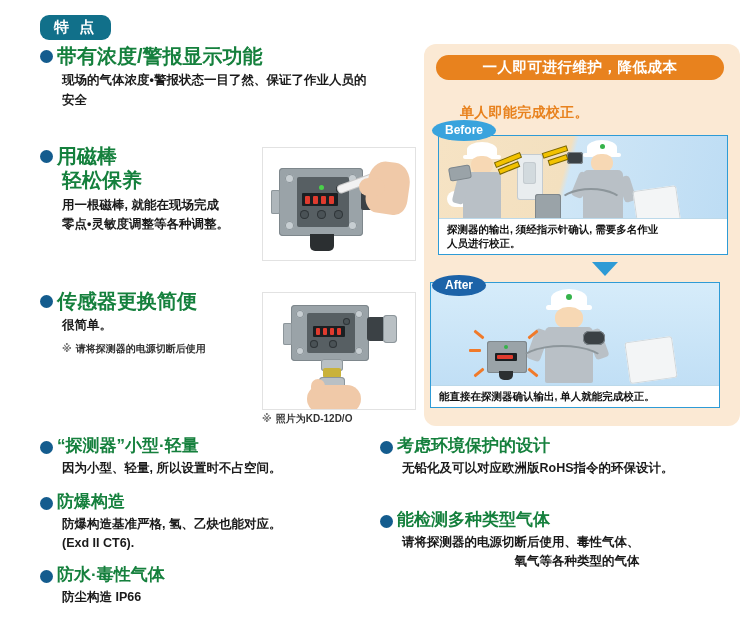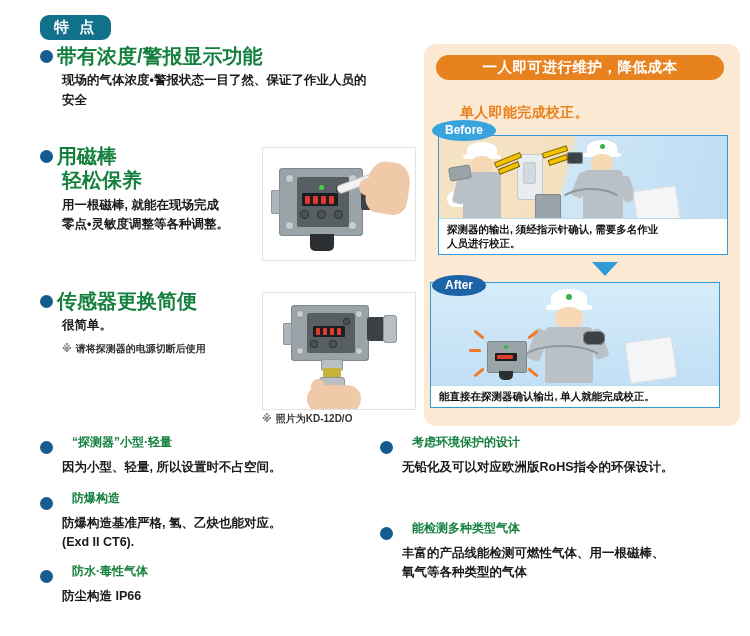--- a/index.html
+++ b/index.html
@@ -35,21 +35,21 @@
     white-space:nowrap;
   }
   .dot{
     display:inline-block;
     width:13px;height:13px;border-radius:50%;
     background:#145c8e;
     margin-right:4px;margin-top:5px;
     flex:0 0 auto;
   }
   .h-lg{font-size:20px;}
-  .h-md{font-size:12px;gap:15px;}
+  .h-md{font-size:17px;}
   .feat-body{
     color:#1a1a1a;
     font-size:12.5px;
     font-weight:bold;
     line-height:1.55;
     margin-top:4px;
   }
   .feat-body.indent{margin-left:22px;}
   .note{
     color:#333333;
@@ -392,24 +392,24 @@
   <div class="feat" style="left:380px;top:436px;">
     <div class="feat-head h-md">
       <span class="dot"></span>
       <span>考虑环境保护的设计</span>
     </div>
     <div class="feat-body indent">
       <div>无铅化及可以对应欧洲版RoHS指令的环保设计。</div>
     </div>
   </div>
 
-  <div class="feat" style="left:380px;top:522px;">
+  <div class="feat" style="left:380px;top:510px;text-align:right;">
     <div class="feat-head h-md">
       <span class="dot"></span>
       <span>能检测多种类型气体</span>
     </div>
     <div class="feat-body indent">
-      <div>丰富的产品线能检测可燃性气体、用一根磁棒、</div>
+      <div>请将探测器的电源切断后使用、毒性气体、</div>
       <div>氧气等各种类型的气体</div>
     </div>
   </div>
 
 </div>
 
 </body></html>

